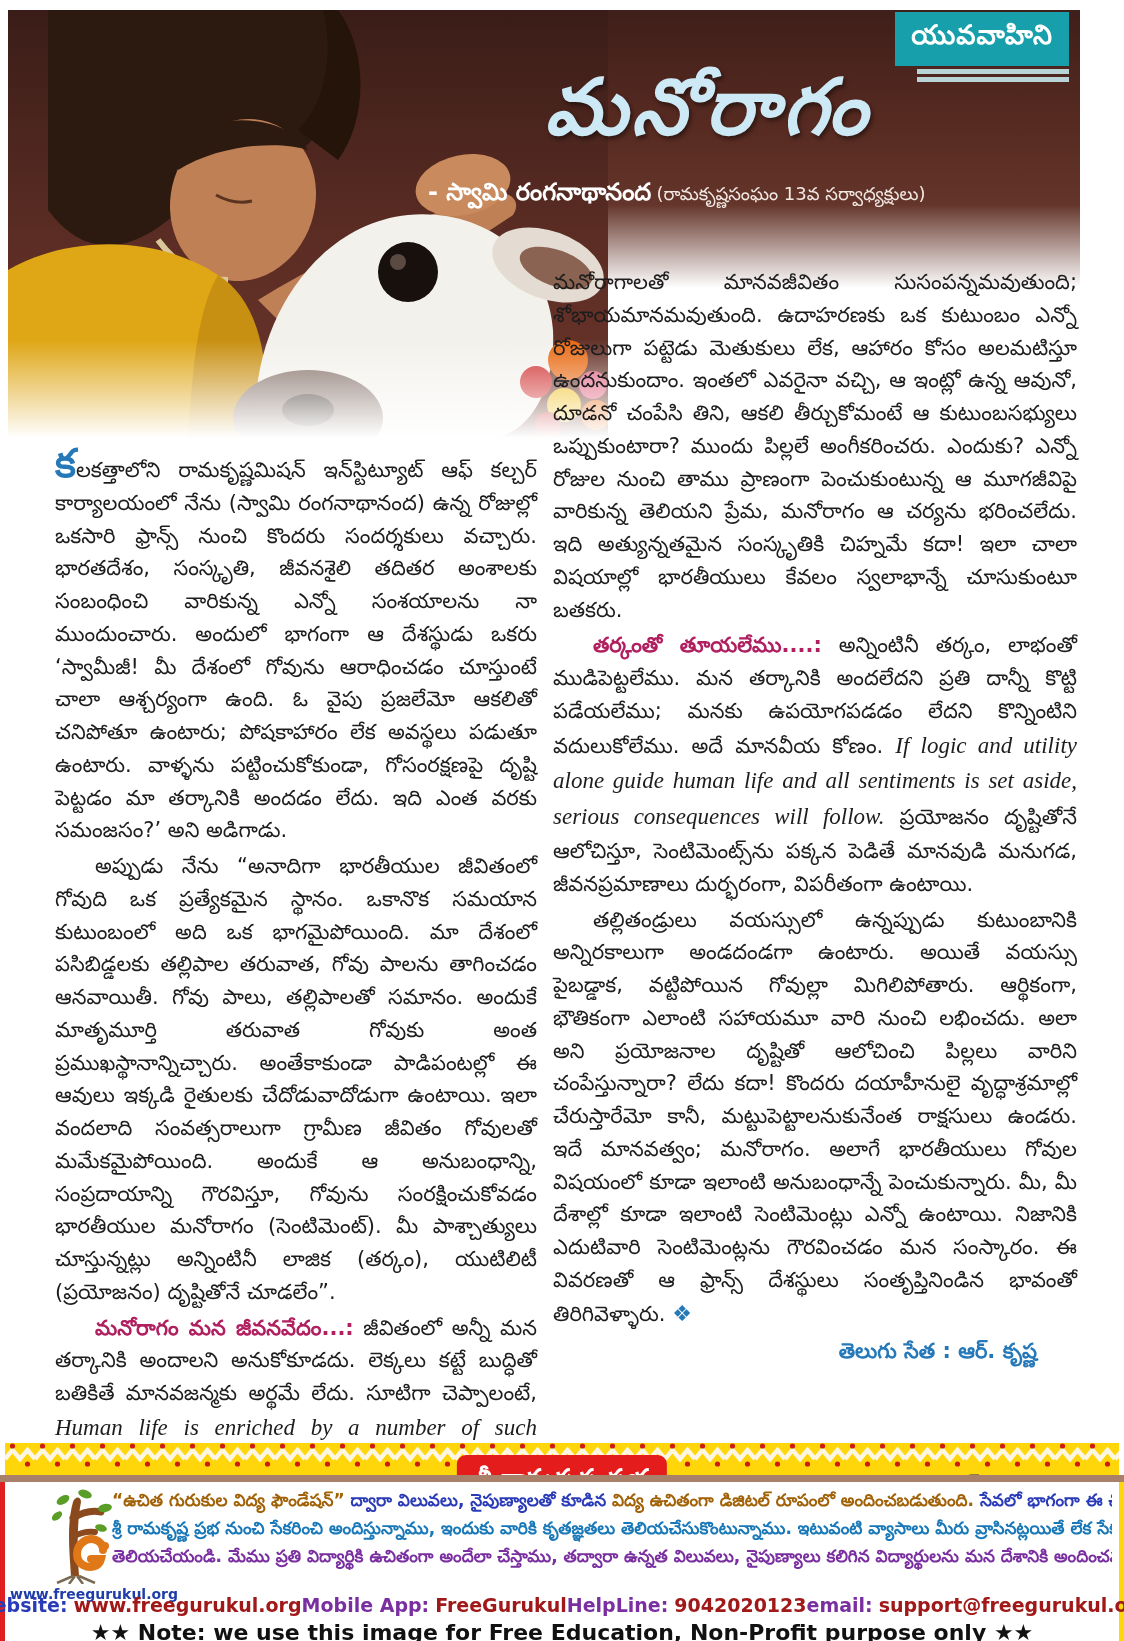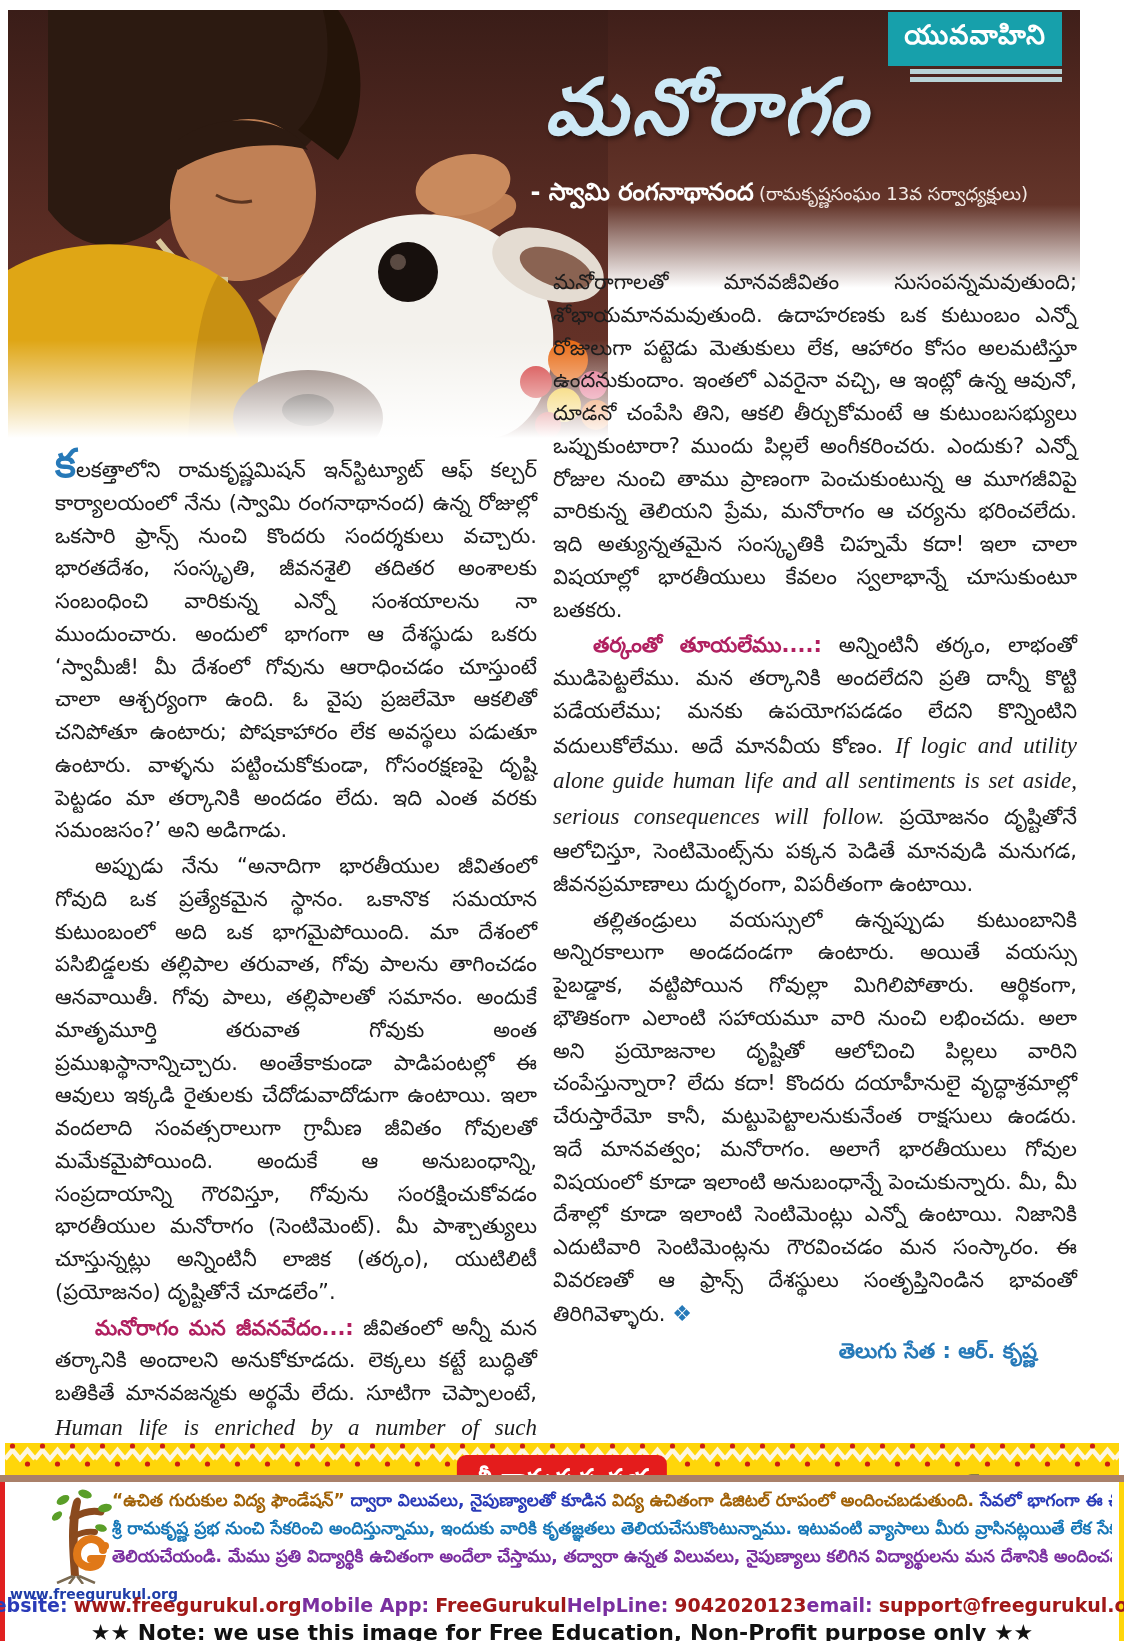--- a/index.html
+++ b/index.html
@@ -4,29 +4,29 @@
 <style>
   html,body{margin:0;padding:0;background:#e8e8e8;}
   .page{position:relative;width:1124px;height:1641px;background:#ffffff;margin:0 auto;overflow:hidden;
         font-family:"DejaVu Sans","Liberation Sans",sans-serif;}
 
   
   .masthead{position:absolute;left:8px;top:10px;width:1072px;height:428px;}
   .maroon-panel{position:absolute;left:500px;top:0;width:572px;height:278px;
     background:linear-gradient(to bottom,#3f1f1a 0%,#562a21 40%,#64352a 70%,rgba(255,255,255,0) 100%);}
   .photo-svg{position:absolute;left:0;top:0;}
-  .badge{position:absolute;right:18px;top:2px;text-align:right;padding-left:47px;}
+  .badge{position:absolute;right:11px;top:2px;text-align:right;padding-left:47px;}
   .badge-box{display:inline-block;background:#17a0ab;color:#ffffff;font-weight:bold;
     font-size:27px;padding:7px 16px 9px 16px;letter-spacing:1px;}
   .badge-line{height:5px;background:#b9d4d6;margin-top:3px;}
   .badge-line.l2{margin-top:3px;}
   .mast-title{position:absolute;left:400px;top:52px;width:600px;text-align:center;
     color:#cde9f6;font-size:78px;font-weight:bold;font-style:italic;
     text-shadow:2px 3px 4px rgba(0,0,0,0.45);letter-spacing:4px;}
-  .mast-byline{position:absolute;left:420px;top:168px;width:600px;text-align:right;color:#ffffff;}
+  .mast-byline{position:absolute;left:420px;top:168px;width:600px;text-align:left;color:#ffffff;}
   .byline-name{font-weight:bold;font-size:24px;}
   .byline-note{font-size:18px;color:#f3e9e4;}
 
   
   .col{position:absolute;text-align:justify;color:#1d1d1d;font-size:21px;line-height:1.56;}
   .col-1{left:55px;top:443px;width:482px;}
   .col-2{left:553px;top:266px;width:524px;}
   .para{margin:0 0 3px 0;}
   .para.indent{text-indent:40px;}
   .para.credit{text-align:right;color:#2679b8;font-weight:bold;padding-right:40px;margin-top:4px;}

